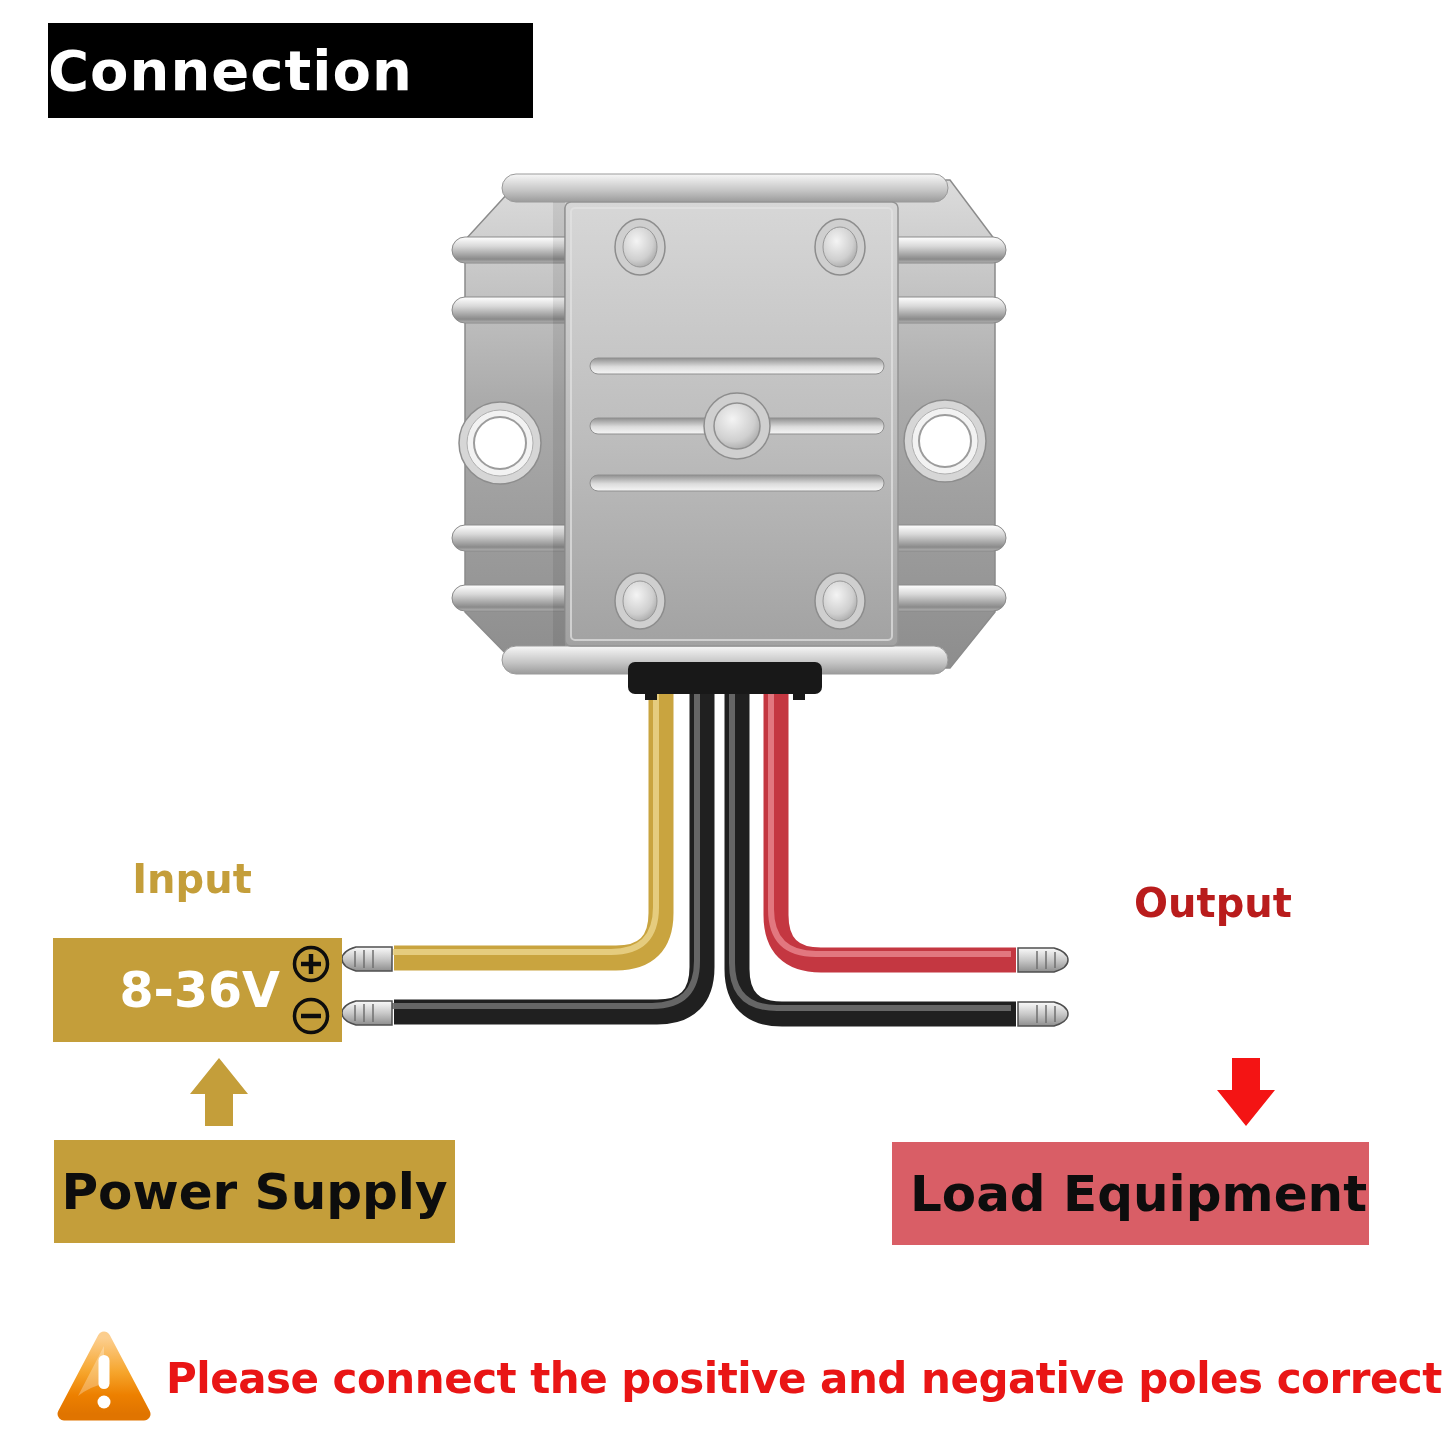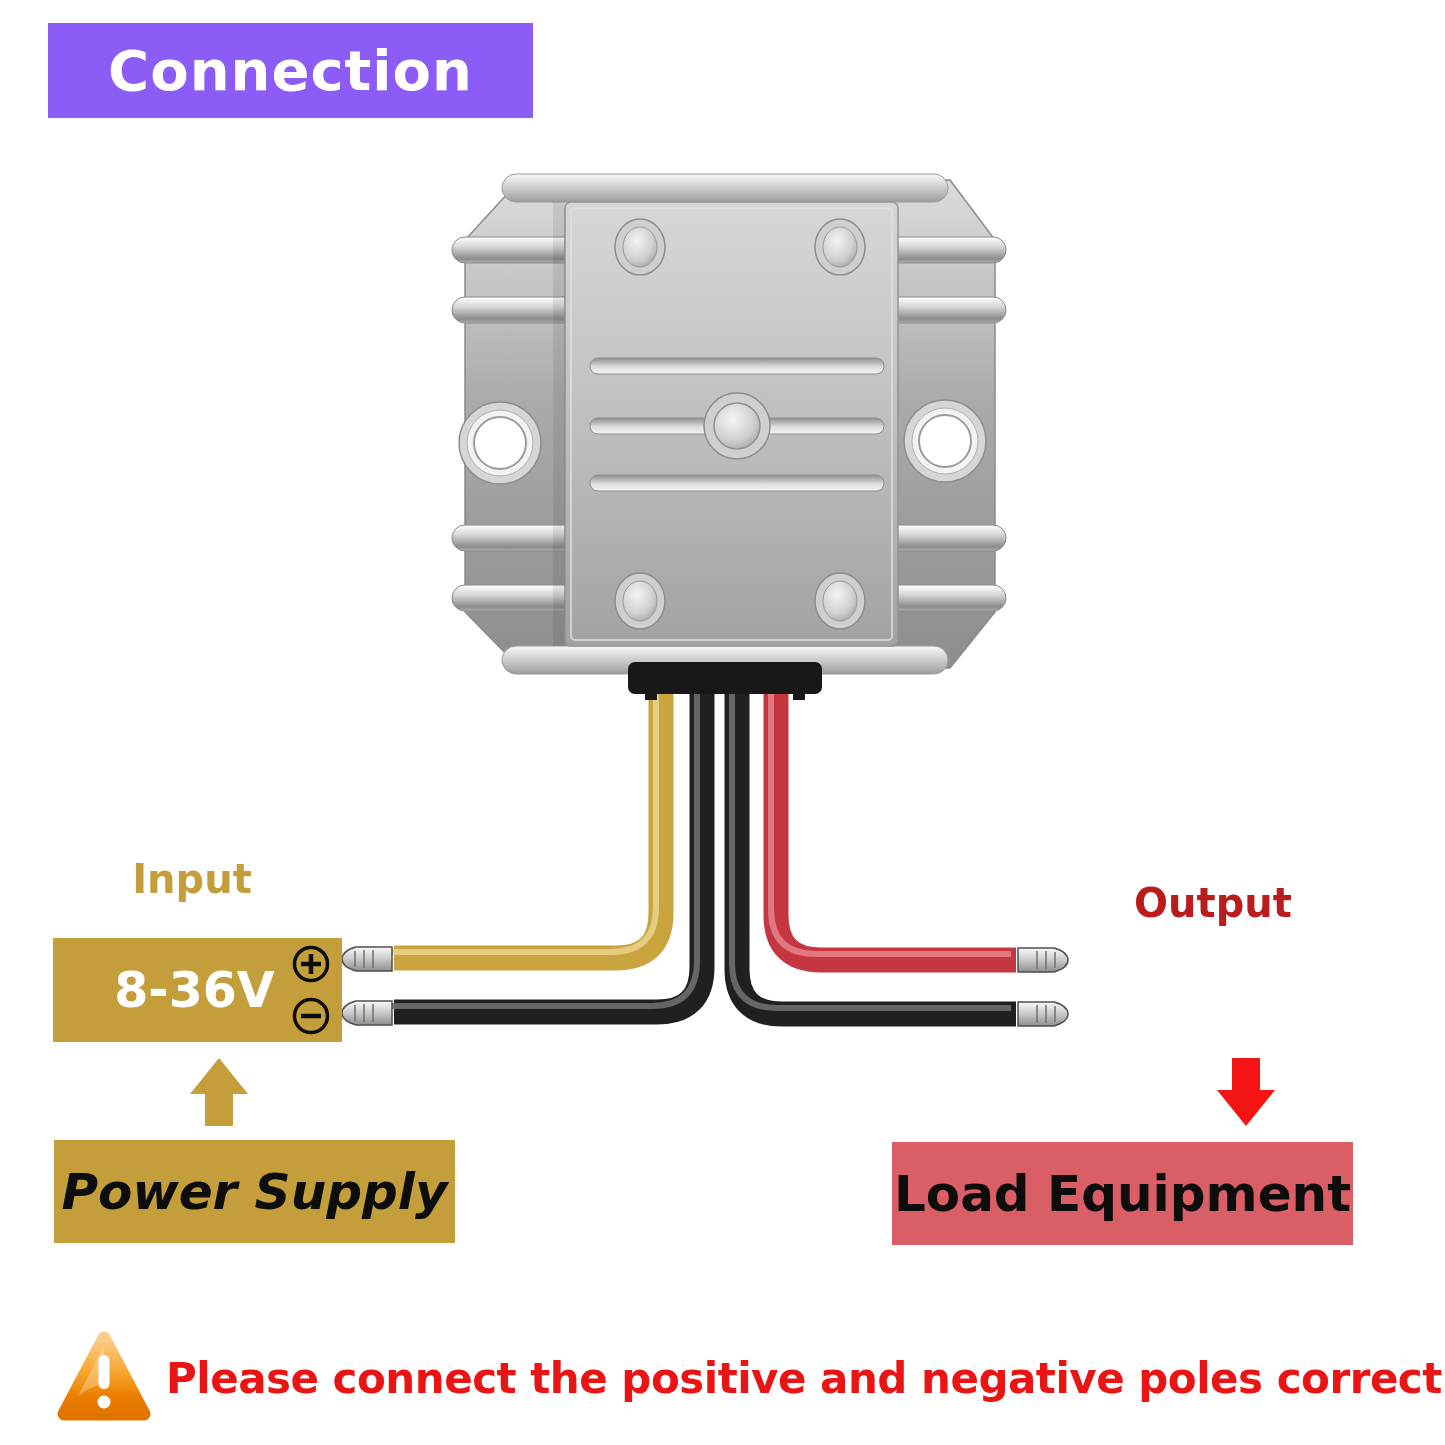--- a/index.html
+++ b/index.html
@@ -3,47 +3,47 @@
 <meta charset="utf-8">
 <style>
   html,body{margin:0;padding:0;background:#ffffff;}
   .stage{
     position:relative;width:1445px;height:1445px;background:#ffffff;overflow:hidden;
     font-family:"DejaVu Sans","Liberation Sans",sans-serif;font-weight:bold;
   }
   .art{position:absolute;left:0;top:0;width:1445px;height:1445px;z-index:1;}
 
   .title-box{
-    position:absolute;left:48px;top:23px;width:485px;height:95px;background:#8b5cf6;
-    display:flex;align-items:center;justify-content:center;z-index:2;
+    position:absolute;left:48px;top:23px;width:485px;height:95px;background:#000000;
+    display:flex;align-items:center;z-index:2;
   }
   .title-box span{color:#ffffff;font-size:56px;letter-spacing:1px;}
 
   .io-label{position:absolute;z-index:2;width:200px;text-align:center;font-size:40px;}
   .input-label{left:92px;top:856px;color:#c49e3a;}
   .output-label{left:1113px;top:880px;color:#b91c1c;}
 
   .io-box{position:absolute;z-index:2;display:flex;align-items:center;}
   .input-box{left:53px;top:938px;width:289px;height:104px;background:#c49e3a;}
   .output-box{left:1072px;top:937px;width:286px;height:103px;background:#d95e66;}
-  .io-box .voltage{flex:1;text-align:center;color:#ffffff;font-size:49px;}
+  .io-box .voltage{flex:1;text-align:right;color:#ffffff;font-size:49px;}
   .input-box .voltage{padding-left:56px;}
   .output-box .voltage{padding-right:60px;}
   .terminals{
     display:flex;flex-direction:column;justify-content:center;align-items:center;
     gap:12px;width:62px;height:100%;
   }
   .terminals svg{display:block;}
 
   .solid-box{
     position:absolute;z-index:2;display:flex;align-items:center;justify-content:center;
     color:#0d0d0d;
   }
-  .supply-box{left:54px;top:1140px;width:401px;height:103px;background:#c49e3a;font-size:50px;font-style:italic;}
-  .load-box{left:892px;top:1142px;width:461px;height:103px;background:#d95e66;font-size:50px;}
+  .supply-box{left:54px;top:1140px;width:401px;height:103px;background:#c49e3a;font-size:50px;}
+  .load-box{left:892px;top:1142px;width:461px;height:103px;background:#d95e66;font-size:50px;padding-left:16px;}
 
   .warning-row{
     position:absolute;left:56px;top:1328px;width:1380px;height:100px;z-index:2;
     display:flex;align-items:center;
   }
   .warning-row .warn-icon{flex:0 0 auto;margin-right:14px;}
   .warning-text{color:#e91515;font-size:42px;letter-spacing:-0.5px;white-space:nowrap;}
 </style>
 </head>
 <body>

